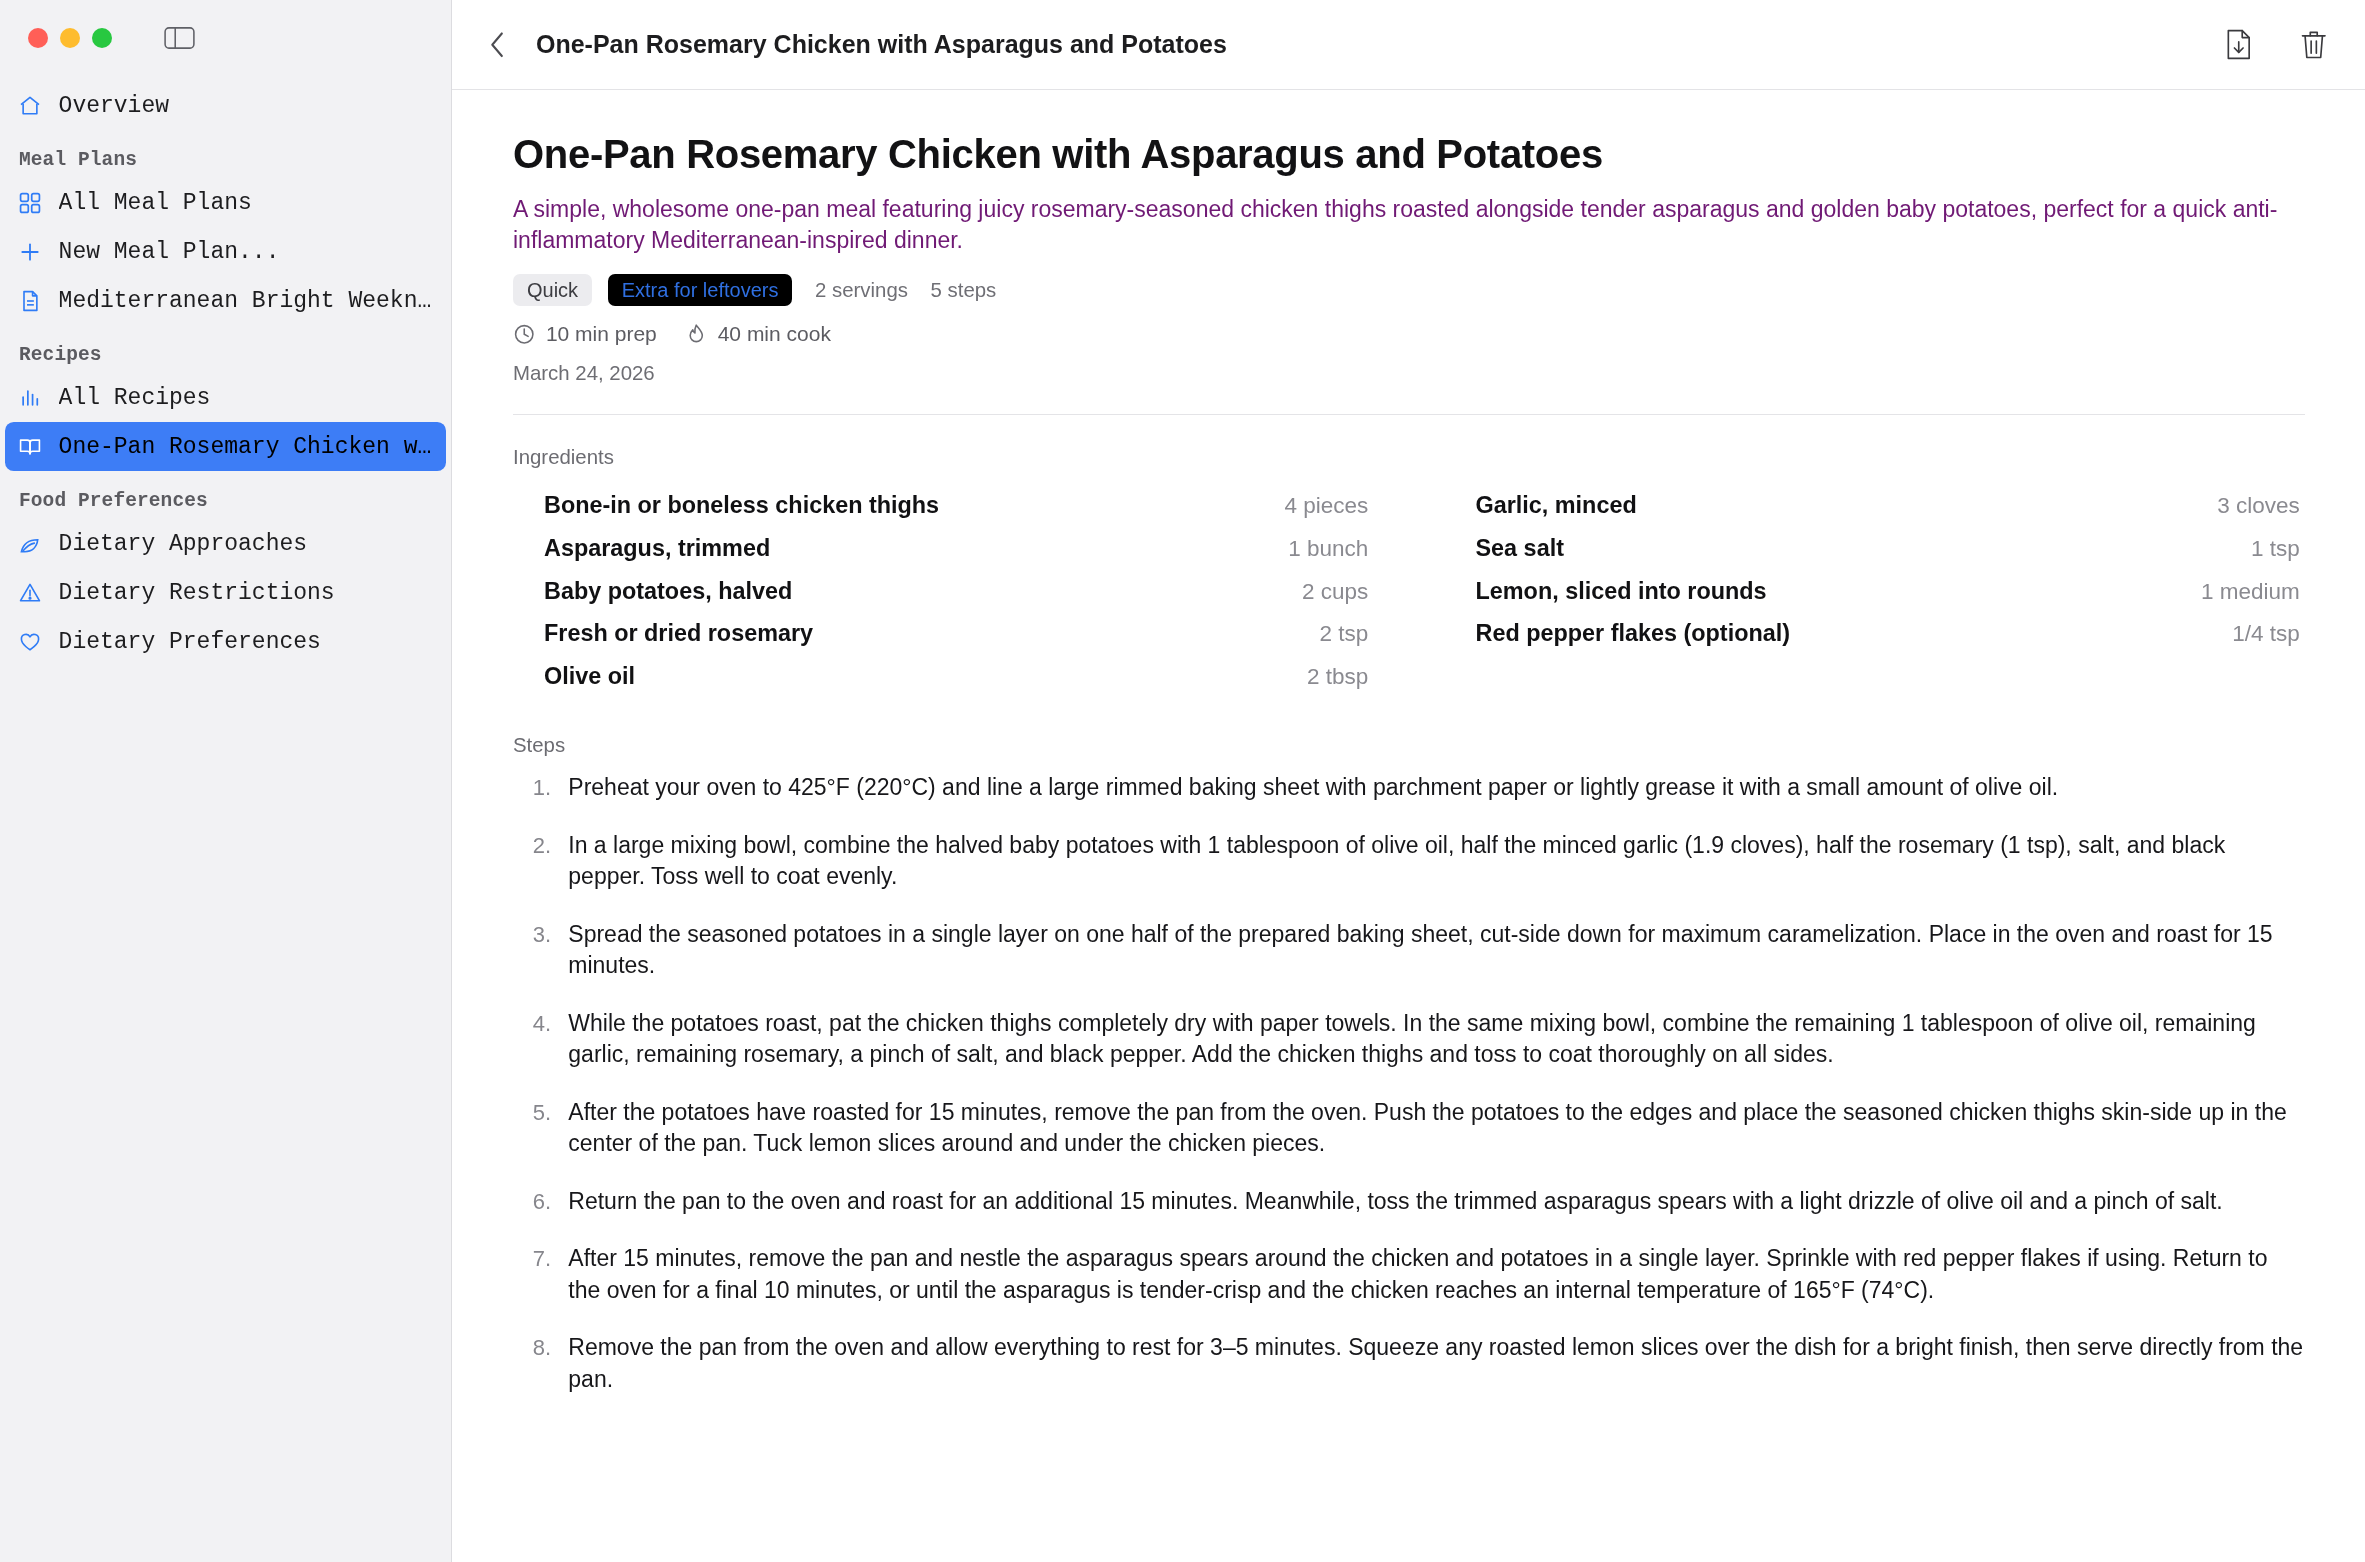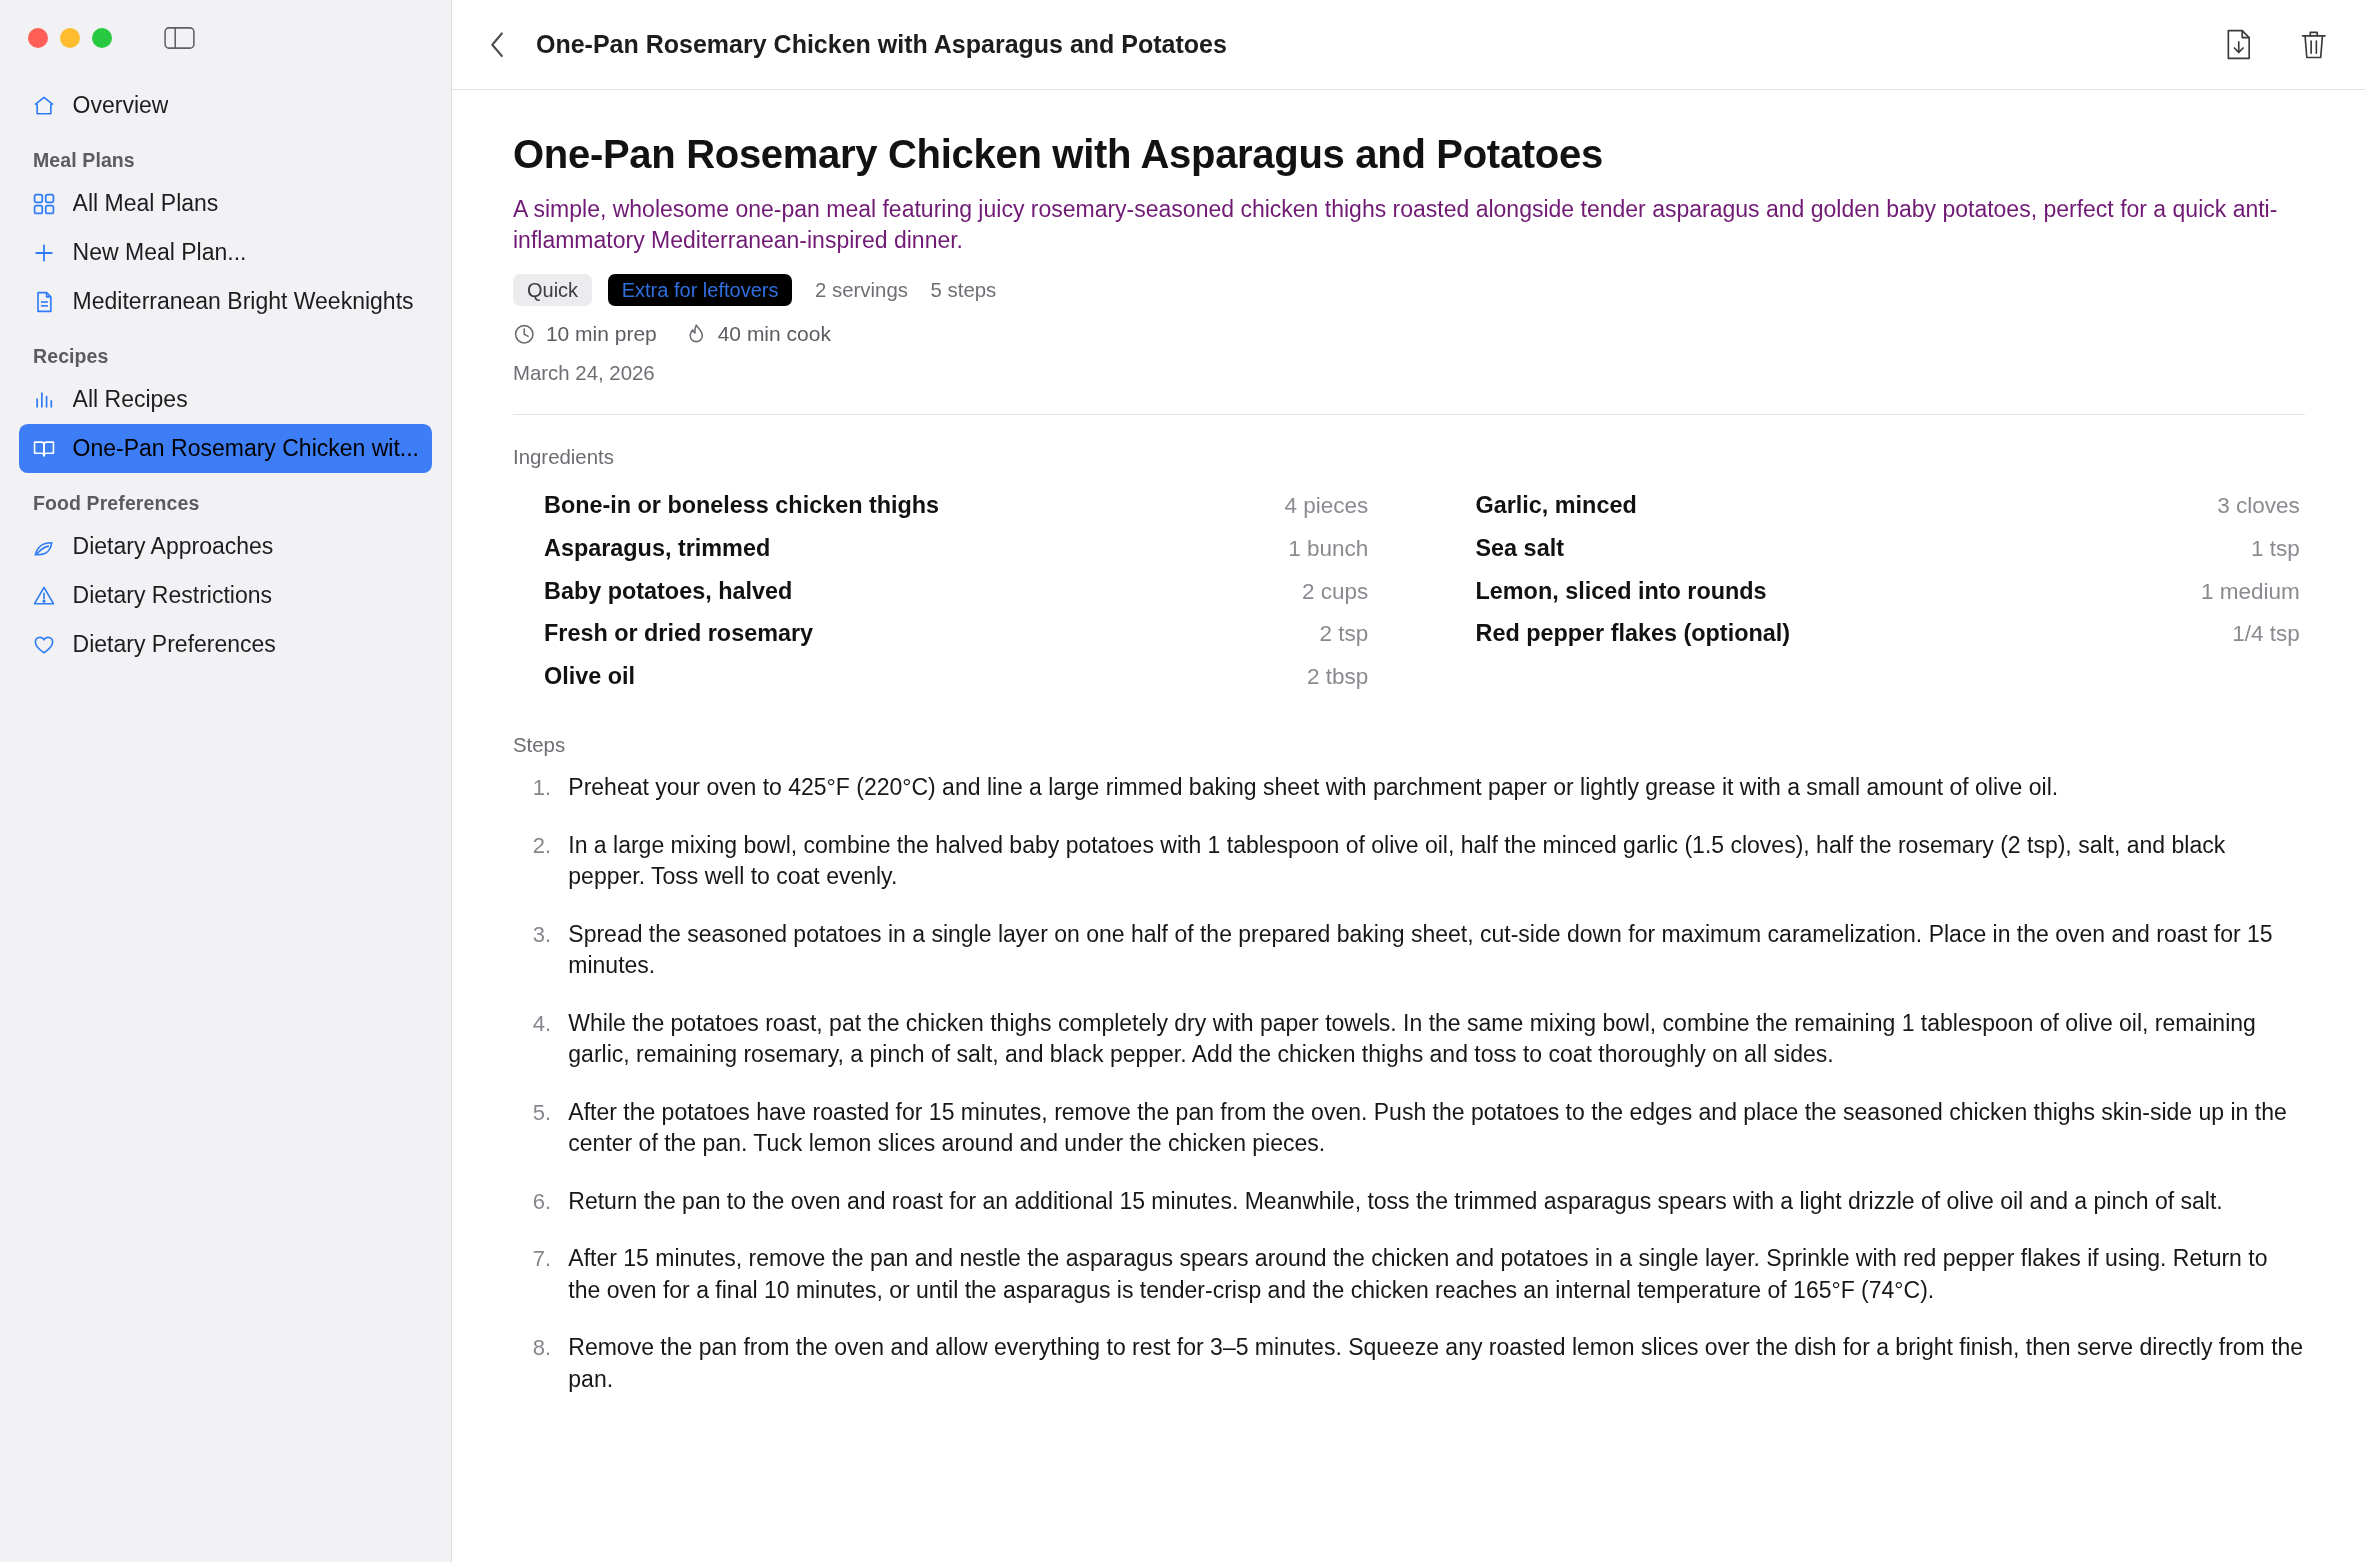--- a/index.html
+++ b/index.html
@@ -40,23 +40,24 @@
   .dot.green { background: #28c840; }
   .sidebar-toggle {
     margin-left: 39px;
     width: 33px; height: 26px;
     display: flex; align-items: center; justify-content: center;
     color: #5f6066;
   }
   .sidebar-toggle svg { width: 31px; height: 24px; }
 
   .nav {
-    padding: 0 19px;
+    padding: 0 5px;
     margin-top: 5.2px;
     overflow: hidden;
+    font-family: Liberation Mono, monospace;
   }
   .nav-item {
     display: flex;
     align-items: center;
     gap: 15.6px;
     height: 49px;
     padding: 0 12px;
     border-radius: 8.7px;
     color: #1d1d1f;
     font-size: 23px;
@@ -470,21 +471,21 @@
 
       <div class="section-label">Steps</div>
 
       <div class="steps">
         <div class="step-row">
           <span class="step-num">1.</span>
           <span class="step-text">Preheat your oven to 425°F (220°C) and line a large rimmed baking sheet with parchment paper or lightly grease it with a small amount of olive oil.</span>
         </div>
         <div class="step-row">
           <span class="step-num">2.</span>
-          <span class="step-text">In a large mixing bowl, combine the halved baby potatoes with 1 tablespoon of olive oil, half the minced garlic (1.5 cloves), half the rosemary (2 tsp), salt, and black pepper. Toss well to coat evenly.</span>
+          <span class="step-text">In a large mixing bowl, combine the halved baby potatoes with 1 tablespoon of olive oil, half the minced garlic (1.9 cloves), half the rosemary (1 tsp), salt, and black pepper. Toss well to coat evenly.</span>
         </div>
         <div class="step-row">
           <span class="step-num">3.</span>
           <span class="step-text">Spread the seasoned potatoes in a single layer on one half of the prepared baking sheet, cut-side down for maximum caramelization. Place in the oven and roast for 15 minutes.</span>
         </div>
         <div class="step-row">
           <span class="step-num">4.</span>
           <span class="step-text">While the potatoes roast, pat the chicken thighs completely dry with paper towels. In the same mixing bowl, combine the remaining 1 tablespoon of olive oil, remaining garlic, remaining rosemary, a pinch of salt, and black pepper. Add the chicken thighs and toss to coat thoroughly on all sides.</span>
         </div>
         <div class="step-row">

